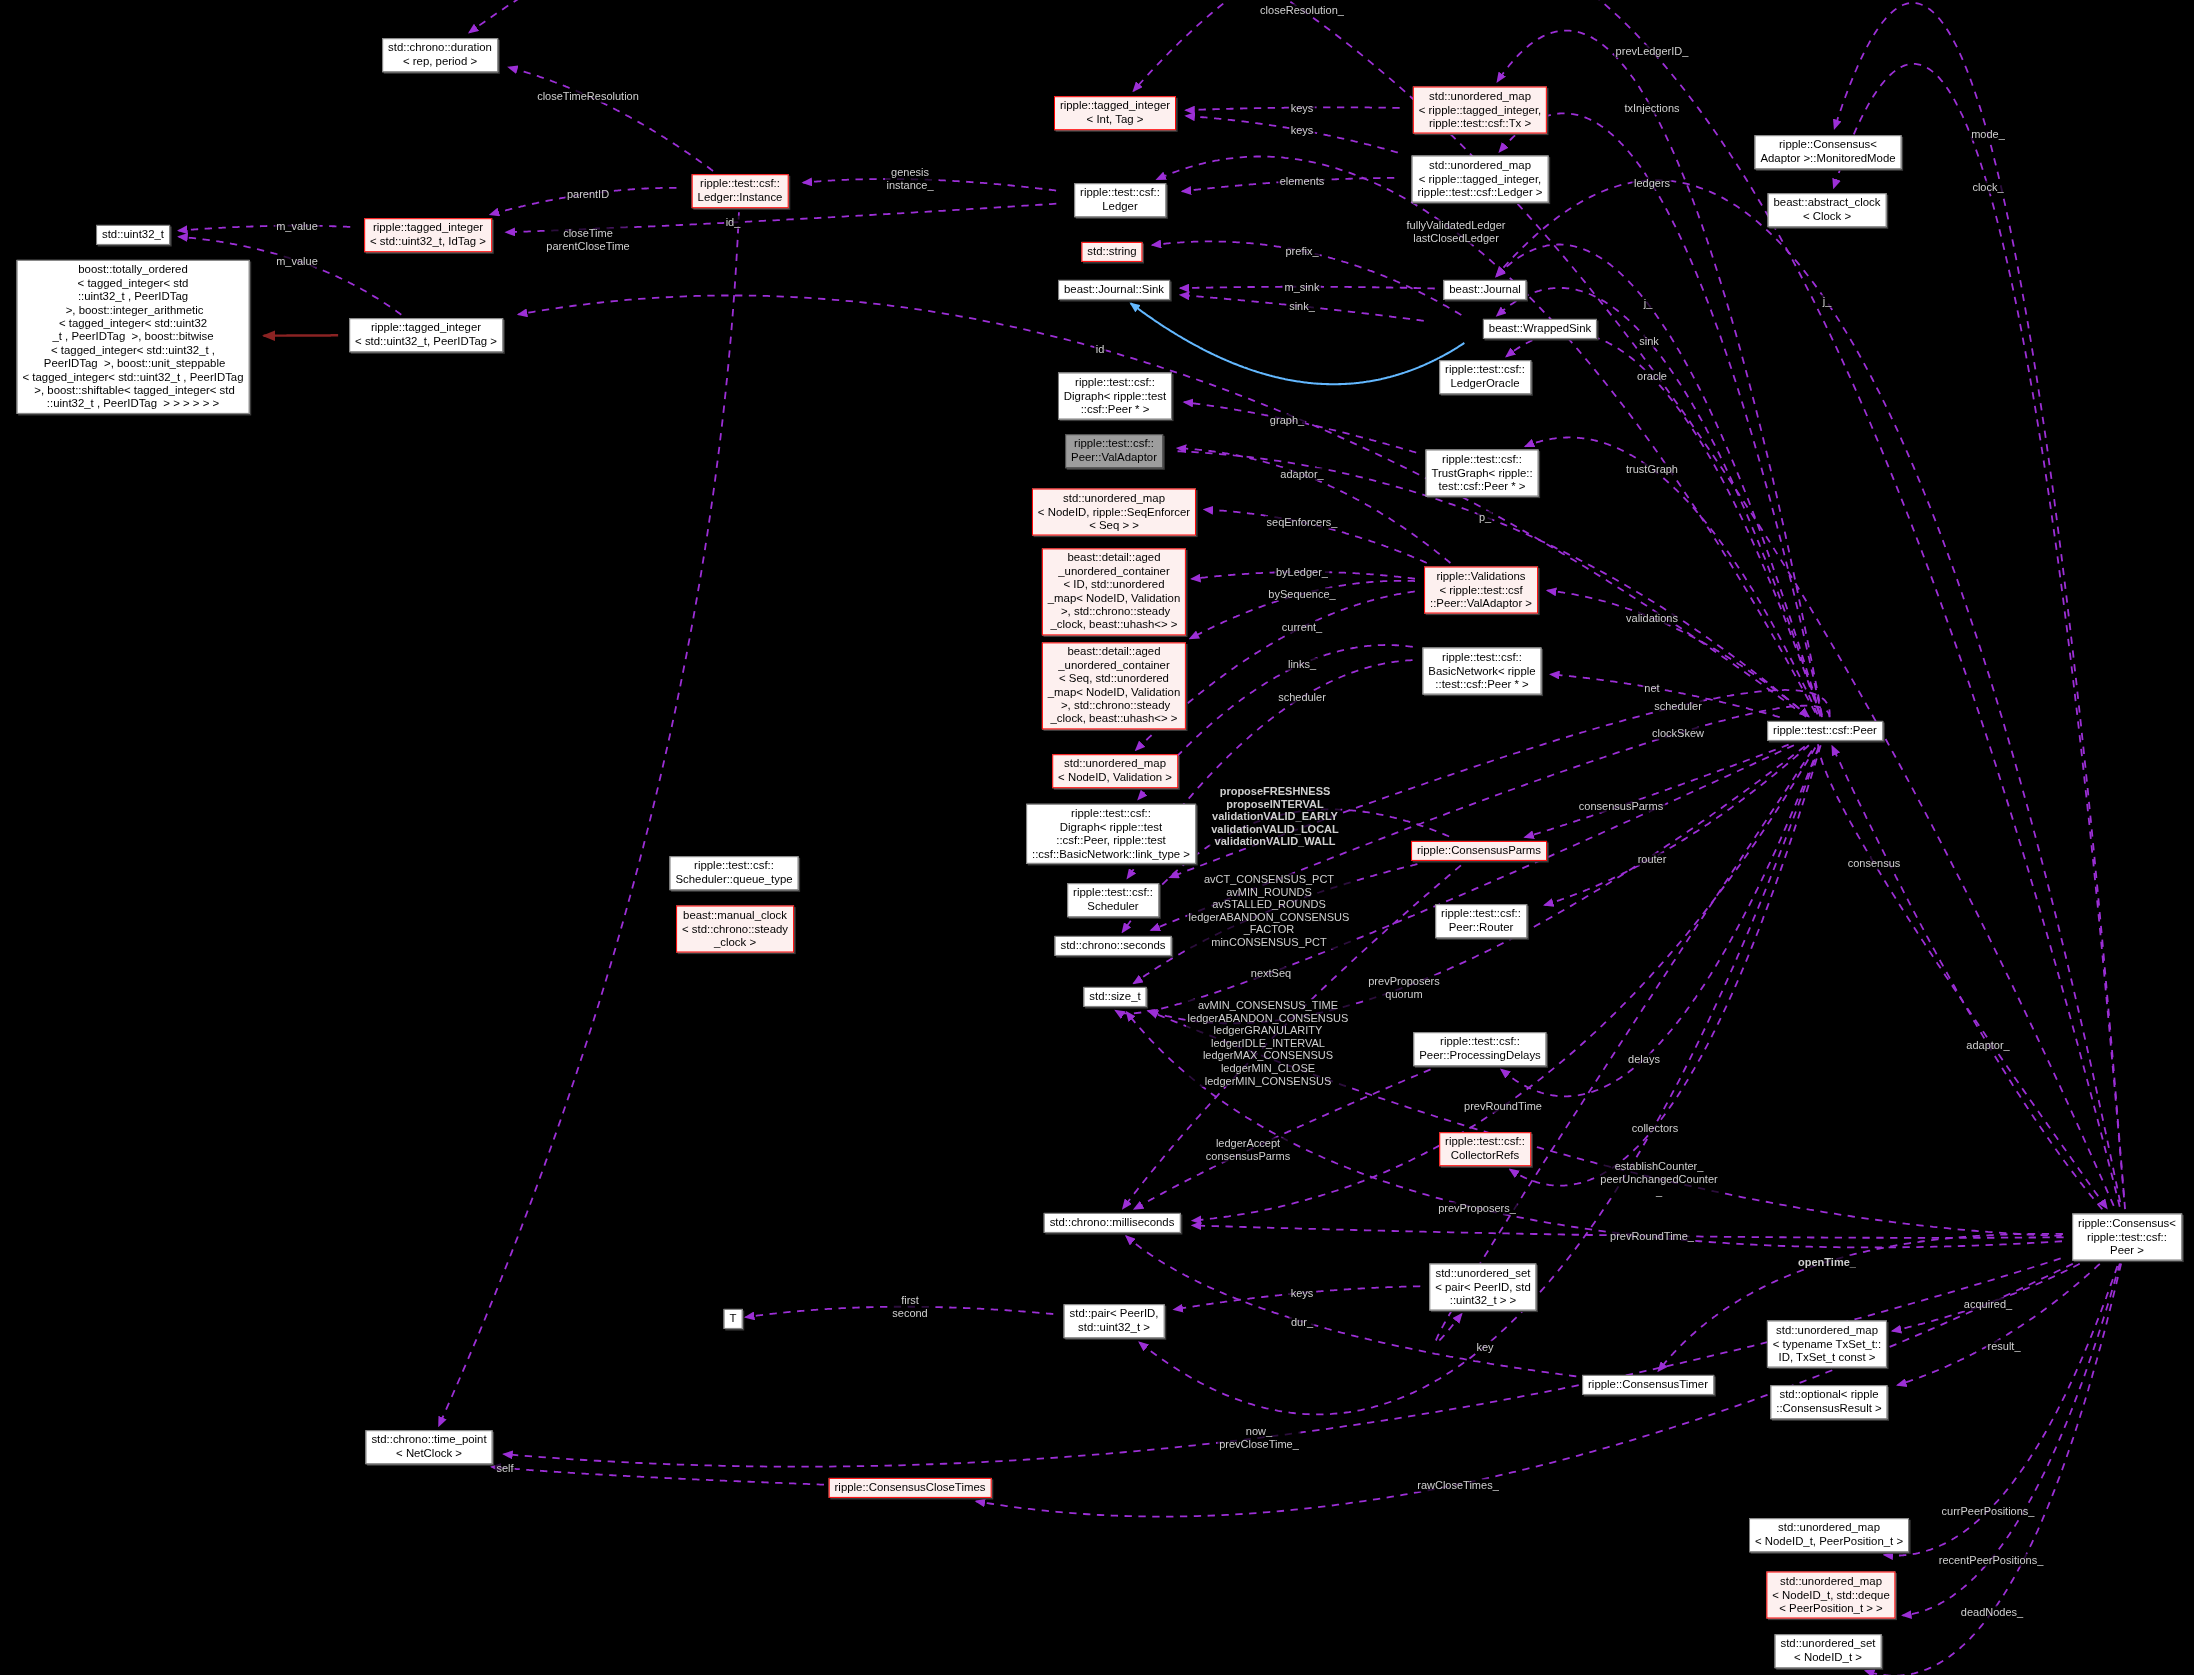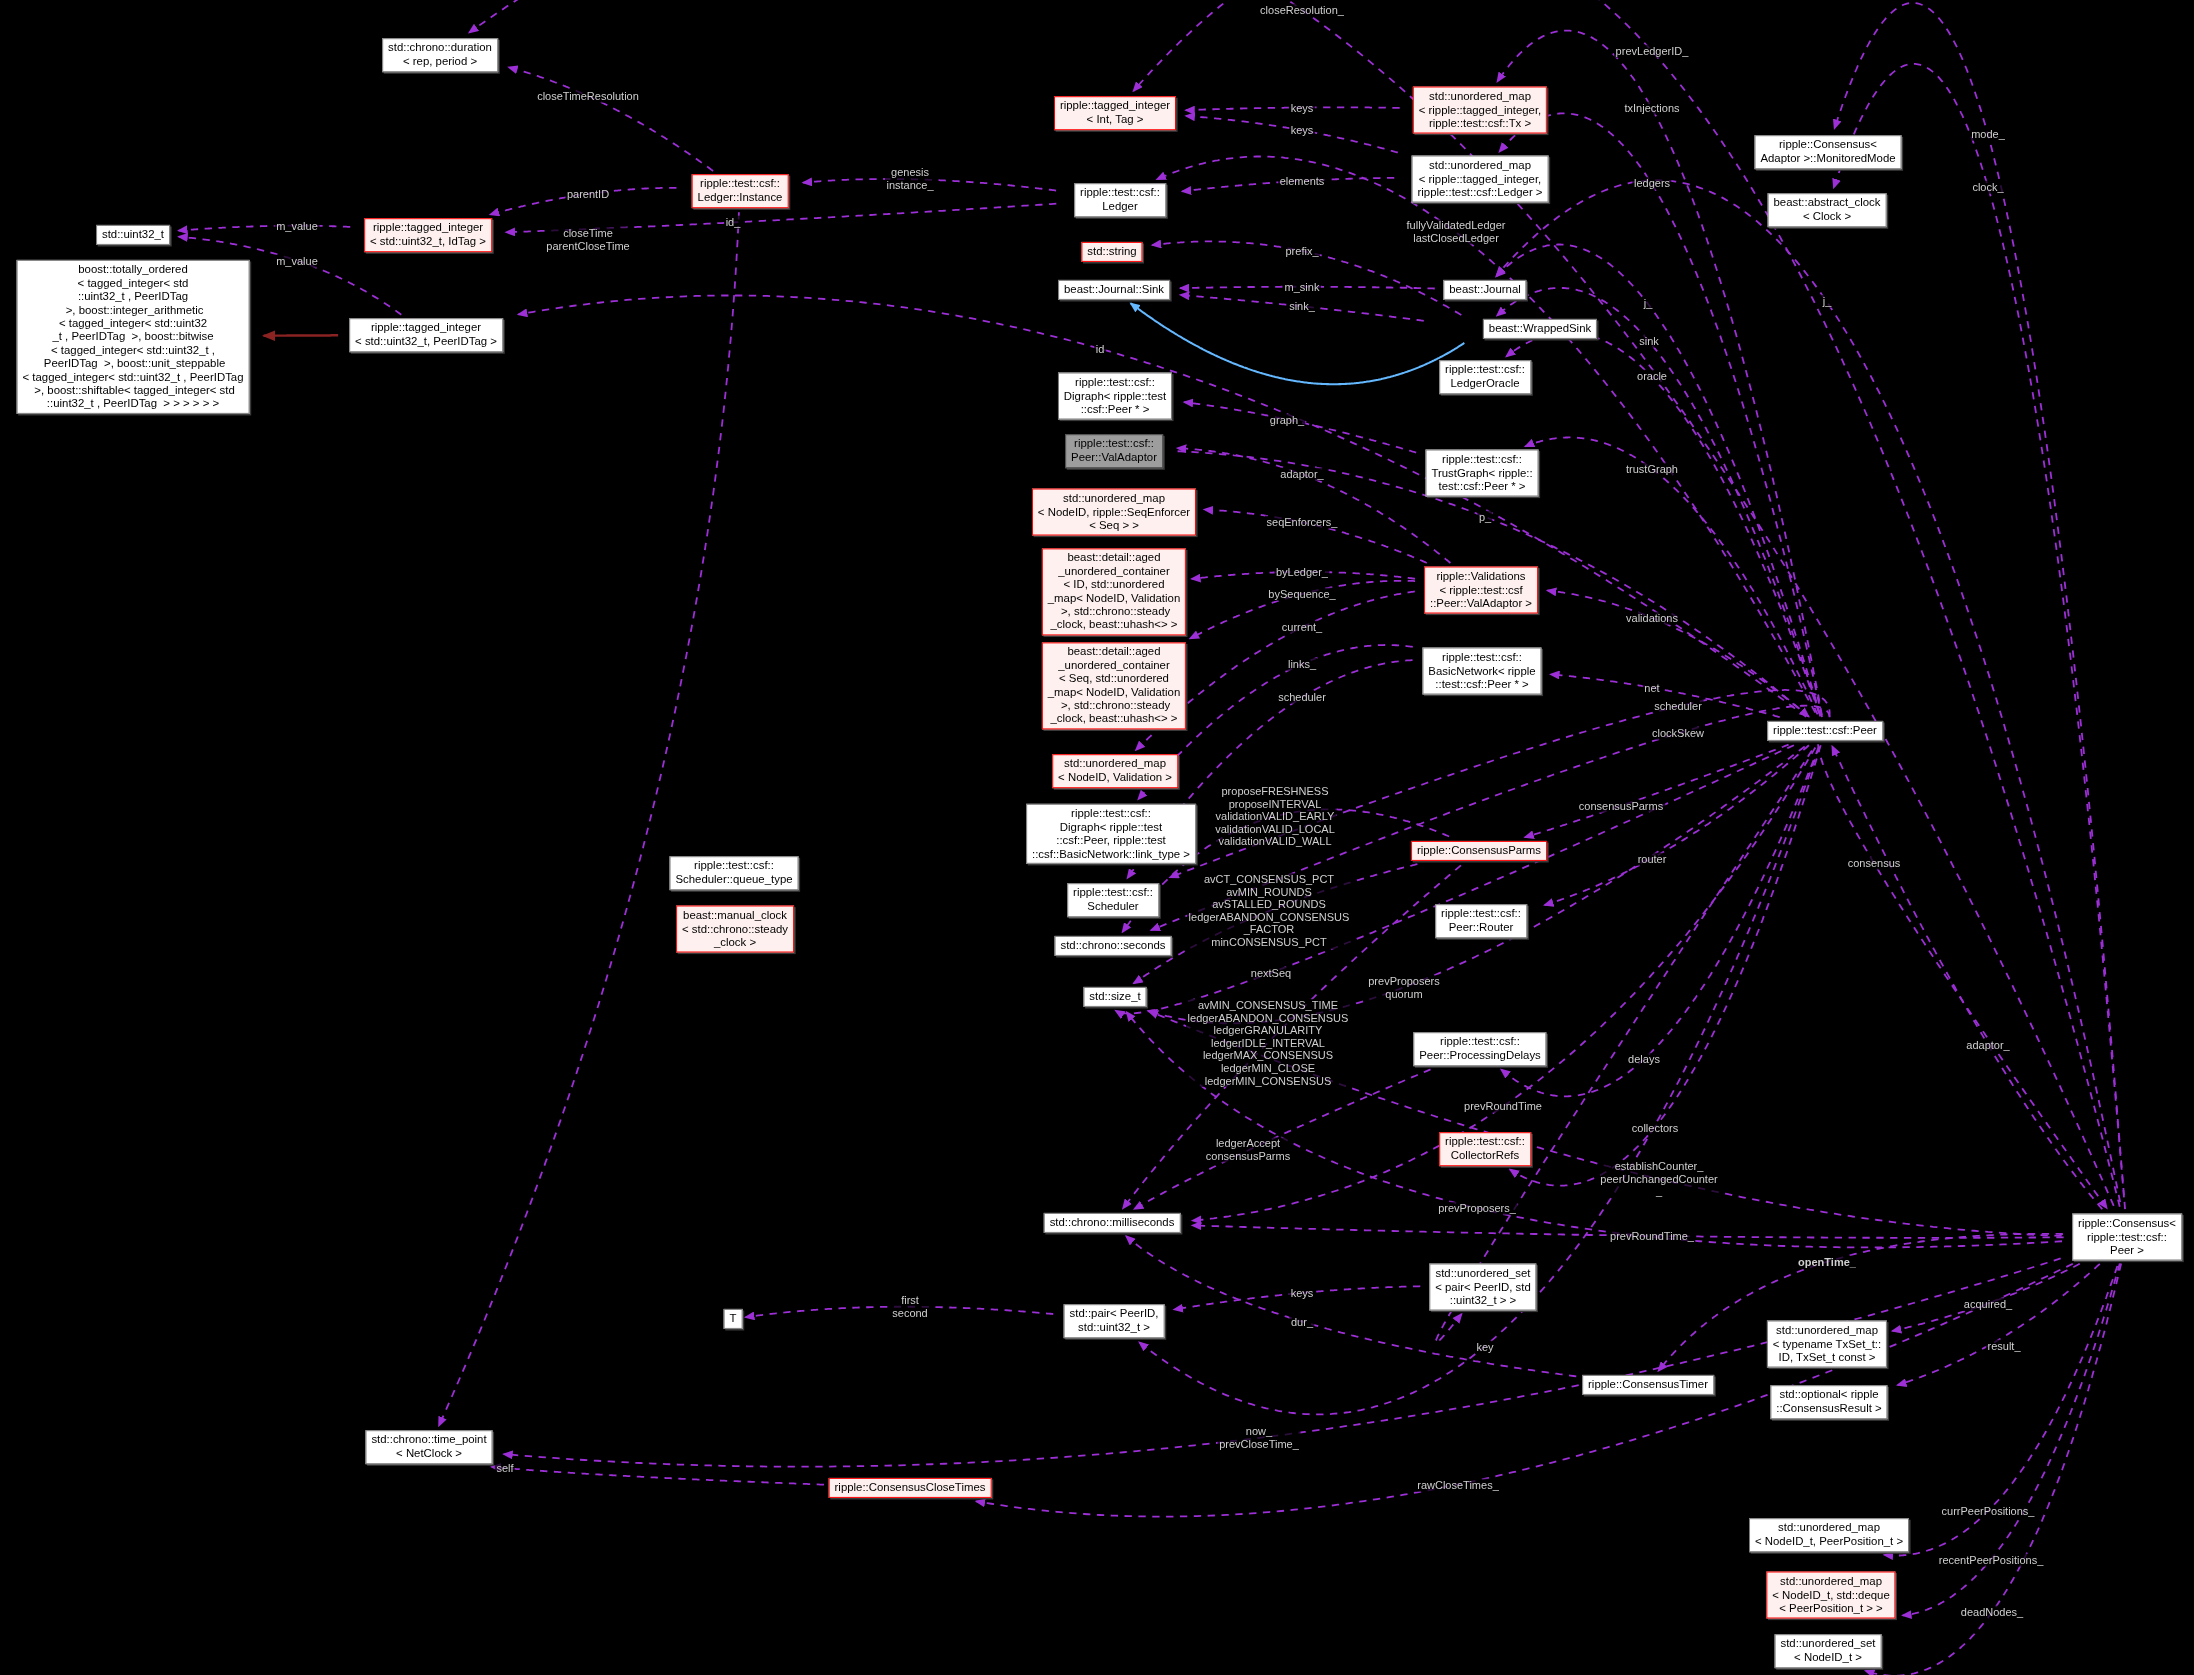--- a/index.html
+++ b/index.html
@@ -263,21 +263,21 @@
       <div class="elabel" style="left: 1302px; top: 572px;">byLedger_</div>
       <div class="elabel" style="left: 1302px; top: 594px;">bySequence_</div>
       <div class="elabel" style="left: 1652px; top: 618px;">validations</div>
       <div class="elabel" style="left: 1302px; top: 627px;">current_</div>
       <div class="elabel" style="left: 1302px; top: 664px;">links_</div>
       <div class="elabel" style="left: 1652px; top: 688px;">net</div>
       <div class="elabel" style="left: 1302px; top: 697px;">scheduler</div>
       <div class="elabel" style="left: 1678px; top: 706px;">scheduler</div>
       <div class="elabel" style="left: 1678px; top: 733px; text-align: center;">clockSkew</div>
       <div class="elabel" style="left: 1621px; top: 806px;">consensusParms</div>
-      <div class="elabel" style="left: 1275px; top: 816px;">proposeFRESHNESS
+      <div class="elabel" style="left: 1275px; top: 816px; font-weight: bold;">proposeFRESHNESS
 proposeINTERVAL
 validationVALID_EARLY
 validationVALID_LOCAL
 validationVALID_WALL</div>
       <div class="elabel" style="left: 1269px; top: 911px;">avCT_CONSENSUS_PCT
 avMIN_ROUNDS
 avSTALLED_ROUNDS
 ledgerABANDON_CONSENSUS
 _FACTOR
 minCONSENSUS_PCT</div>

